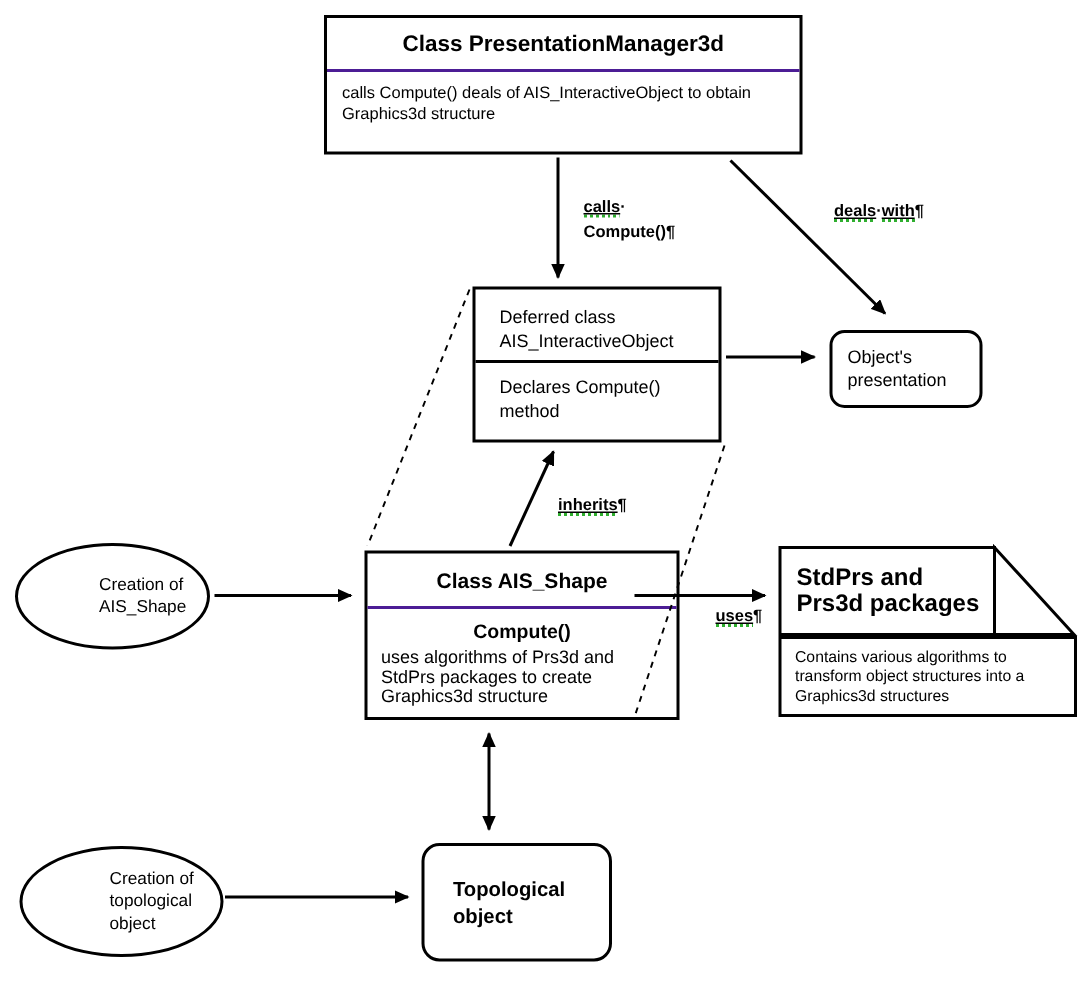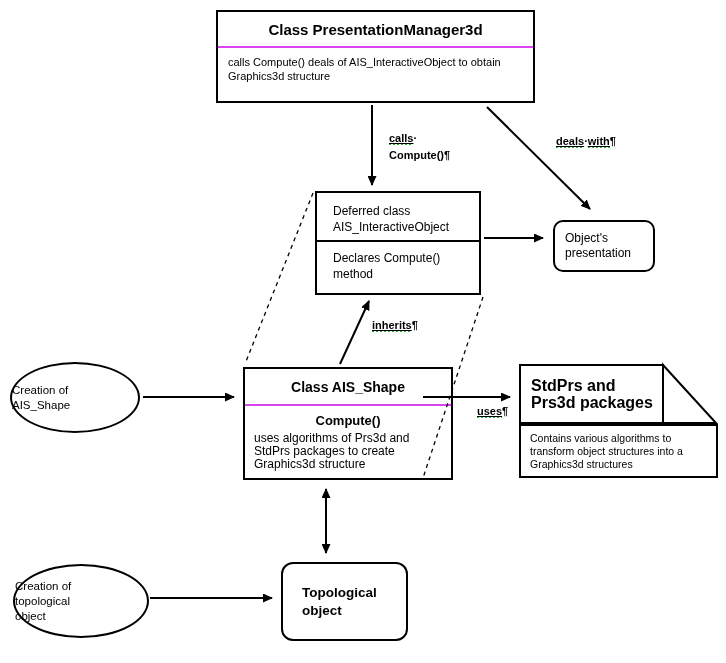--- a/index.html
+++ b/index.html
@@ -2,51 +2,51 @@
 <html><head>
 <meta charset="utf-8">
 <style>
   html,body{margin:0;padding:0;background:#ffffff;}
   .canvas{
     position:relative;width:726px;height:663px;background:#ffffff;
     font-family:"Liberation Sans","DejaVu Sans",sans-serif;color:#000;
     overflow:hidden;
   }
   .box{position:absolute;border:2px solid #000;background:#fff;box-sizing:border-box;}
-  .box-title{font-weight:bold;text-align:center;border-bottom:2px solid #d946ef;box-sizing:border-box;}
+  .box-title{font-weight:bold;text-align:center;border-bottom:2px solid #4c1d95;box-sizing:border-box;}
   .pm3d{left:216px;top:10px;width:319px;height:93px;}
   .pm3d .box-title{font-size:15px;padding:9px 4px 8px;}
   .pm3d .box-body{font-size:11px;padding:7px 8px 0 10px;line-height:14px;}
   .deferred{left:315px;top:191px;width:166px;height:104px;}
   .deferred .comp1{font-size:12px;font-weight:normal;text-align:left;
     padding:10px 6px 8px 16px;line-height:16px;border-bottom:2px solid #000;box-sizing:border-box;height:49px;}
   .deferred .comp2{font-size:12px;padding:8px 6px 0 16px;line-height:16px;}
   .rounded{border-radius:10px;}
   .presentation{left:553px;top:220px;width:102px;height:52px;display:flex;align-items:center;}
   .presentation .inner{font-size:12px;line-height:15px;padding-left:10px;width:80px;text-align:left;}
   .aisshape{left:243px;top:367px;width:210px;height:113px;}
   .aisshape .box-title{font-size:14px;padding:10px 4px 9px;}
   .aisshape .method{font-size:13px;font-weight:bold;text-align:center;padding-top:7px;}
   .aisshape .box-body{font-size:12px;padding:4px 4px 0 9px;line-height:13px;}
   .std-top{left:519px;top:364px;width:145px;height:60px;z-index:2;}
   .std-top .inner{font-size:16px;font-weight:bold;padding:11px 4px 0 10px;line-height:17px;}
   .std-bottom{left:519px;top:424px;width:199px;height:54px;z-index:1;}
   .std-bottom .inner{font-size:10.5px;padding:6px 4px 0 9px;line-height:13px;}
   .ellipse{position:absolute;border:2px solid #000;border-radius:50%;background:#fff;
-    box-sizing:border-box;display:flex;align-items:center;justify-content:flex-start;}
+    box-sizing:border-box;display:flex;align-items:center;justify-content:flex-end;}
   .ell1{left:10px;top:362px;width:130px;height:71px;}
   .ell1 .inner{font-size:11.5px;line-height:15px;width:72px;text-align:left;}
   .ell2{left:13px;top:564px;width:136px;height:74px;}
   .ell2 .inner{font-size:11.5px;line-height:15px;width:74px;text-align:left;}
   .topo{left:281px;top:562px;width:127px;height:79px;border-radius:12px;display:flex;align-items:center;}
   .topo .inner{font-size:13.5px;font-weight:bold;line-height:18px;padding-left:19px;width:88px;text-align:left;}
   .edge-label{position:absolute;font-size:11px;font-weight:bold;line-height:17px;white-space:nowrap;z-index:3;}
   .lbl-calls{left:389px;top:130px;}
   .lbl-deals{left:556px;top:133px;}
-  .lbl-inherits{left:372px;top:317px;}
+  .lbl-inherits{left:372px;top:329px;}
   .lbl-uses{left:477px;top:403px;}
   .uw{
     text-decoration:underline;
     background-image:repeating-linear-gradient(90deg,#2fae2f 0 2px,transparent 2px 4px);
     background-size:100% 2px;background-position:0 100%;background-repeat:no-repeat;
     padding-bottom:1px;
   }
   .overlay{position:absolute;left:0;top:0;width:726px;height:663px;pointer-events:none;z-index:2;}
 </style>
 </head>

